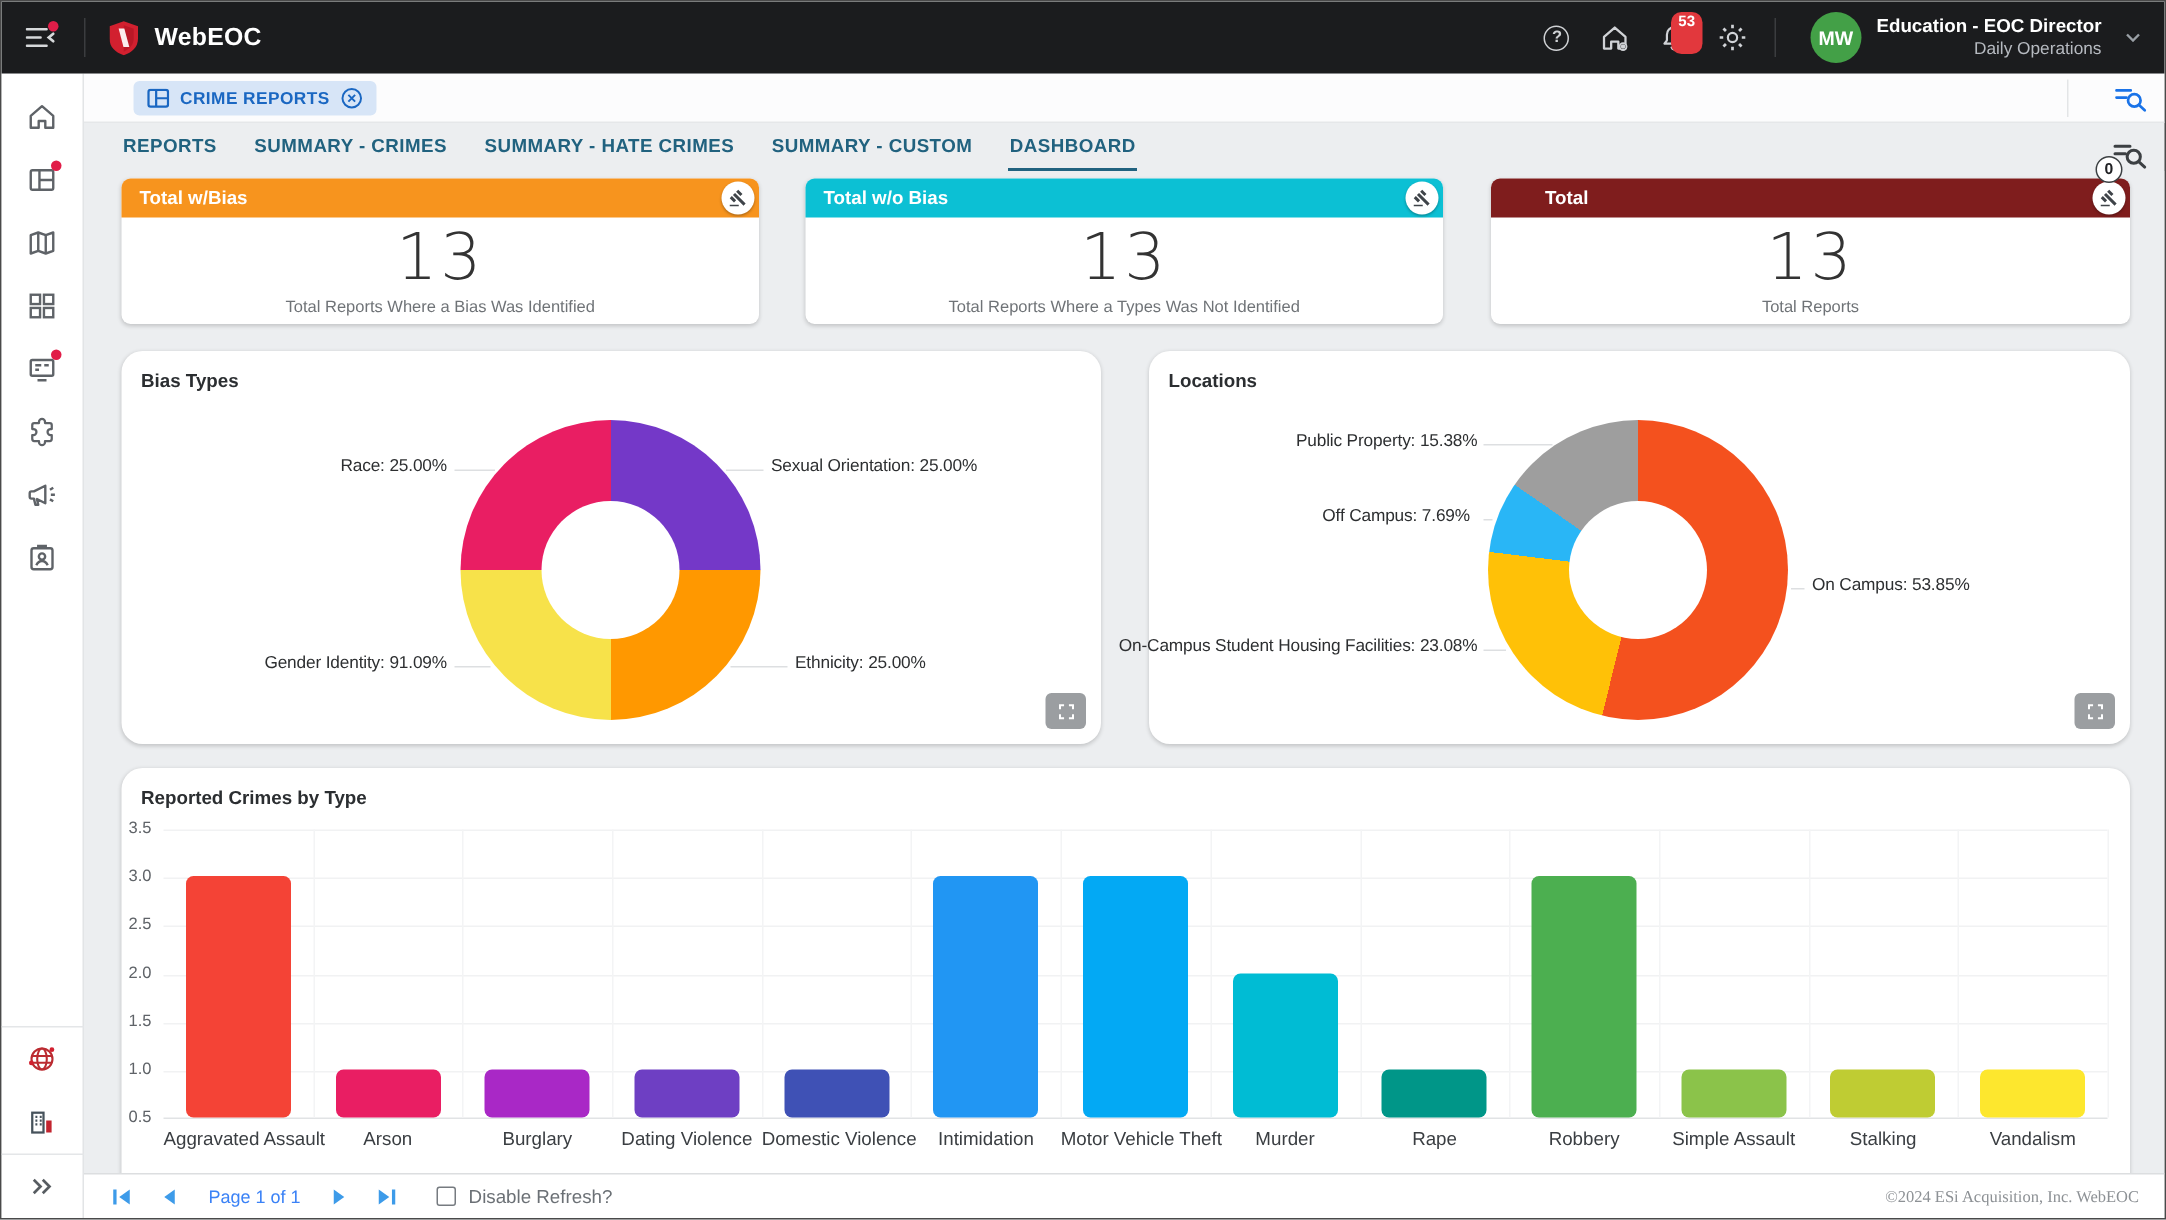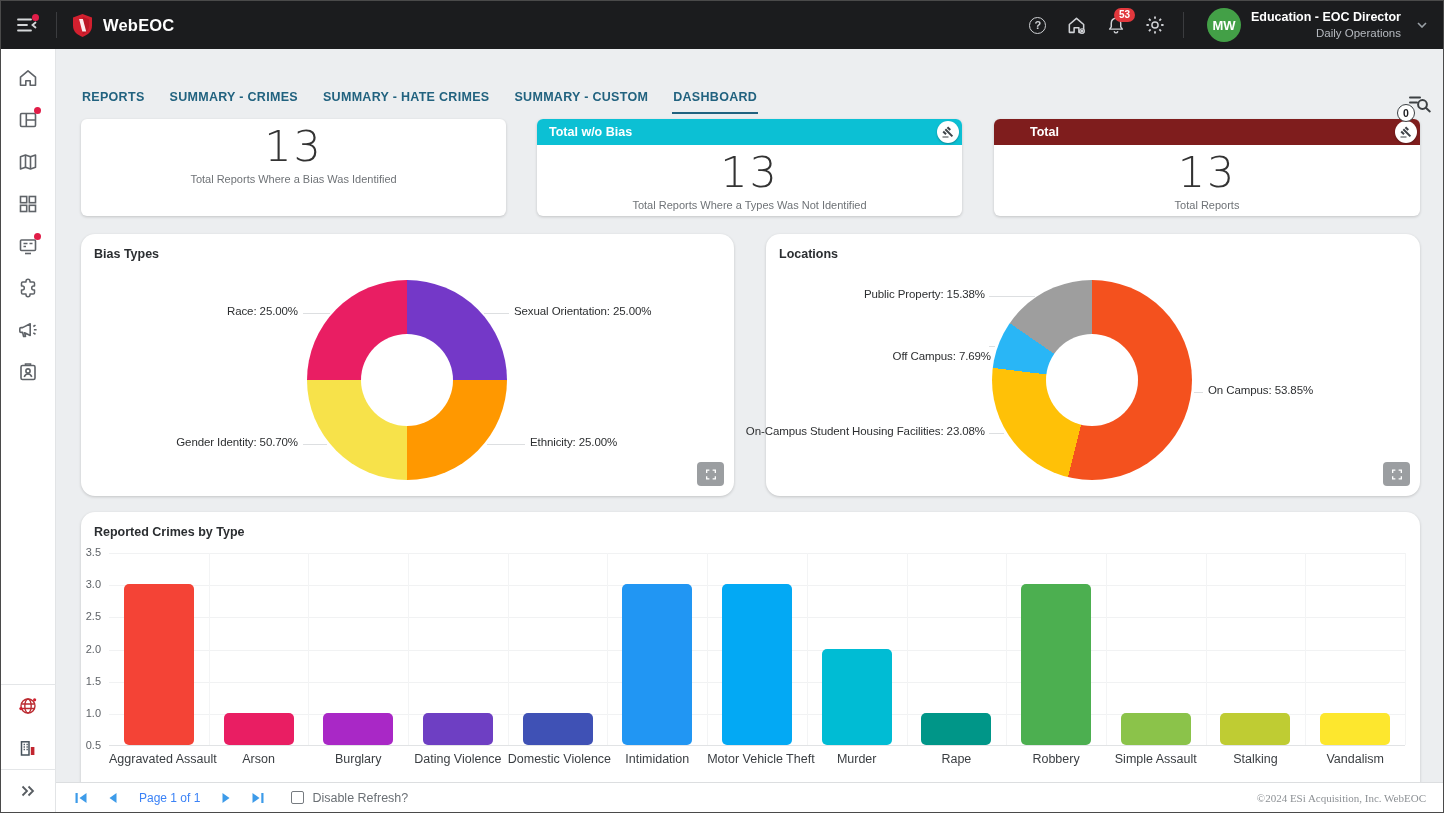--- a/index.html
+++ b/index.html
@@ -11,21 +11,21 @@
 
   
   .topbar { position:absolute; top:0; left:0; right:0; height:48px; background:#1b1c1e; display:flex; align-items:center; z-index:6; }
   .tb-btn { position:relative; width:34px; height:34px; display:flex; align-items:center; justify-content:center; background:none; border:none; border-radius:4px; }
   .menu-btn { margin-left:9px; }
   .tb-divider { width:1px; height:26px; background:#3b3c3f; margin-left:12px; }
   .logo { margin-left:16px; display:flex; align-items:center; }
   .app-title { margin-left:11px; color:#fff; font-size:16.5px; font-weight:bold; letter-spacing:.2px; }
   .tb-right { margin-left:auto; display:flex; align-items:center; gap:5px; padding-right:16px; }
   .help-circle { width:17px; height:17px; border:1.5px solid #cfd1d4; border-radius:50%; color:#cfd1d4; font-size:11px; font-weight:bold; display:flex; align-items:center; justify-content:center; }
-  .badge { position:absolute; top:0; right:-2px; min-width:21px; height:14px; border-radius:7px; background:#e2383d; color:#fff; font-size:10px; font-weight:bold; line-height:14px; text-align:center; padding:0 0; }
+  .badge { position:absolute; top:0; right:-2px; min-width:21px; height:28px; border-radius:7px; background:#e2383d; color:#fff; font-size:10px; font-weight:bold; line-height:14px; text-align:center; padding:0 0; }
   .dot { position:absolute; width:7px; height:7px; border-radius:50%; background:#e11d48; }
   .menu-btn .dot { top:6px; right:5px; }
   .user-menu { display:flex; align-items:center; gap:10px; margin-left:12px; background:none; border:none; }
   .avatar { width:34px; height:34px; border-radius:50%; background:#43a047; color:#fff; font-size:13px; font-weight:bold; display:flex; align-items:center; justify-content:center; }
   .user-text { display:flex; flex-direction:column; align-items:flex-end; line-height:1.25; }
   .user-name { color:#fff; font-size:12.5px; font-weight:bold; }
   .user-sub { color:#b6bac0; font-size:11.5px; }
   .chev { margin-left:6px; }
 
   
@@ -228,20 +228,41 @@
     <span class="sb-sep"></span>
     <button class="sb-item">
       <svg width="22" height="22" viewBox="0 0 22 22" fill="none" stroke="#575c61" stroke-width="1.8">
           <path d="M5.5 6.5 10 11l-4.5 4.5M11.5 6.5 16 11l-4.5 4.5"></path>
         </svg>
     </button>
   </nav>
 
   <main class="content">
 
+    <div class="chip-row">
+      <button class="chip">
+        <svg width="15" height="13" viewBox="0 0 16 14" fill="none" stroke="#1a67c2" stroke-width="1.6">
+            <rect x="1" y="1" width="14" height="12" rx="1.5"></rect>
+            <path d="M6.5 1v12M6.5 7H15"></path>
+          </svg>
+        <span>CRIME REPORTS</span>
+        <svg width="15" height="15" viewBox="0 0 16 16" fill="none" stroke="#1a67c2" stroke-width="1.4">
+            <circle cx="8" cy="8" r="6.6"></circle>
+            <path d="M5.6 5.6l4.8 4.8M10.4 5.6l-4.8 4.8"></path>
+          </svg>
+      </button>
+      <span class="chip-divider"></span>
+      <button class="search-btn">
+        <svg width="23" height="19" viewBox="0 0 24 20" fill="none" stroke="#1a73e8" stroke-width="1.9" stroke-linecap="round">
+            <path d="M2 4.5h10M2 9.5h7"></path>
+            <circle cx="14.5" cy="11.5" r="4.4"></circle>
+            <path d="M17.8 14.8l4 3.6"></path>
+          </svg>
+      </button>
+    </div>
 
     <div class="tab-row">
       <button class="tab">REPORTS</button>
       <button class="tab">SUMMARY - CRIMES</button>
       <button class="tab">SUMMARY - HATE CRIMES</button>
       <button class="tab">SUMMARY - CUSTOM</button>
       <button class="tab active">DASHBOARD</button>
     </div>
 
     <button class="filter-btn">
@@ -249,20 +270,28 @@
           <path d="M2 4.5h10M2 9.5h7"></path>
           <circle cx="14.5" cy="11.5" r="4.4"></circle>
           <path d="M17.8 14.8l4 3.6"></path>
         </svg>
       <span class="filter-badge">0</span>
     </button>
 
     <div class="dashboard">
 
       <section class="stat-card" style="left:25px; width:425px;">
+        <div class="stat-head" style="background: rgb(247, 148, 30);">
+          <span>Total w/Bias</span>
+          <button class="gavel-btn">
+              <svg width="12" height="12" viewBox="0 0 24 24" fill="#3f4449">
+                <path d="M1 21h12v2H1v-2zm4.24-12.93 2.83-2.83 14.14 14.14-2.83 2.83L5.24 8.07zM12.32 1l5.66 5.66-2.83 2.83-5.66-5.66L12.32 1zM3.83 9.48l5.66 5.66-2.83 2.83L1 12.31l2.83-2.83z"></path>
+              </svg>
+            </button>
+        </div>
         <div class="stat-body">
           <span class="stat-value">13</span>
           <span class="stat-caption">Total Reports Where a Bias Was Identified</span>
         </div>
       </section>
 
       <section class="stat-card" style="left:481px; width:425px;">
         <div class="stat-head" style="background: rgb(12, 192, 212);">
           <span>Total w/o Bias</span>
           <button class="gavel-btn">
@@ -295,21 +324,21 @@
       <section class="chart-card" style="left:25px; top:120px; width:653px; height:262px;">
         <span class="card-title">Bias Types</span>
         <div class="donut-box">
             <div class="donut" style="left: 226px; top: 46px; width: 200px; height: 200px; background: conic-gradient(rgb(116, 56, 200) 0%, rgb(116, 56, 200) 25%, rgb(255, 152, 0) 25%, rgb(255, 152, 0) 50%, rgb(247, 226, 74) 50%, rgb(247, 226, 74) 75%, rgb(233, 30, 99) 75%, rgb(233, 30, 99) 100%);">
               <div class="hole" style="width: 92px; height: 92px;"></div>
             </div>
             <div class="dlabel" style="top: 71px; left: 433px;">Sexual Orientation: 25.00%</div>
             <div class="dline" style="left: 403.236px; width: 24.7639px; top: 79px;"></div>
             <div class="dlabel" style="top: 202px; left: 449px;">Ethnicity: 25.00%</div>
             <div class="dline" style="left: 405.837px; width: 38.1625px; top: 210px;"></div>
-            <div class="dlabel" style="top: 202px; right: 436px;">Gender Identity: 50.70%</div>
+            <div class="dlabel" style="top: 202px; right: 436px;">Gender Identity: 91.09%</div>
             <div class="dline" style="left: 222px; width: 24.1625px; top: 210px;"></div>
             <div class="dlabel" style="top: 71px; right: 436px;">Race: 25.00%</div>
             <div class="dline" style="left: 222px; width: 26.7639px; top: 79px;"></div>
           </div>
         <button class="expand-btn">
             <svg width="14" height="13" viewBox="0 0 24 24" fill="none" stroke="#fff" stroke-width="2.4">
               <path d="M4 9V4h5M15 4h5v5M20 15v5h-5M9 20H4v-5"></path>
             </svg>
           </button>
       </section>
@@ -317,21 +346,21 @@
       <section class="chart-card" style="left:710px; top:120px; width:654px; height:262px;">
         <span class="card-title">Locations</span>
         <div class="donut-box">
             <div class="donut" style="left: 226px; top: 46px; width: 200px; height: 200px; background: conic-gradient(rgb(244, 81, 30) 0%, rgb(244, 81, 30) 53.85%, rgb(255, 193, 7) 53.85%, rgb(255, 193, 7) 76.93%, rgb(41, 182, 246) 76.93%, rgb(41, 182, 246) 84.62%, rgb(158, 158, 158) 84.62%, rgb(158, 158, 158) 100%);">
               <div class="hole" style="width: 92px; height: 92px;"></div>
             </div>
             <div class="dlabel" style="top: 150px; left: 442px;">On Campus: 53.85%</div>
             <div class="dline" style="left: 428.277px; width: 8.72261px; top: 158px;"></div>
             <div class="dlabel" style="top: 191px; right: 435px;">On-Campus Student Housing Facilities: 23.08%</div>
             <div class="dline" style="left: 223px; width: 15.2002px; top: 199px;"></div>
-            <div class="dlabel" style="top: 104px; right: 429px; margin-top: 12px;">Off Campus: 7.69%</div>
+            <div class="dlabel" style="top: 104px; right: 440px;">Off Campus: 7.69%</div>
             <div class="dline" style="left: 223px; width: 5.95746px; top: 112px;"></div>
             <div class="dlabel" style="top: 54px; right: 435px;">Public Property: 15.38%</div>
             <div class="dline" style="left: 223px; width: 45.7414px; top: 62px;"></div>
           </div>
         <button class="expand-btn">
             <svg width="14" height="13" viewBox="0 0 24 24" fill="none" stroke="#fff" stroke-width="2.4">
               <path d="M4 9V4h5M15 4h5v5M20 15v5h-5M9 20H4v-5"></path>
             </svg>
           </button>
       </section>

